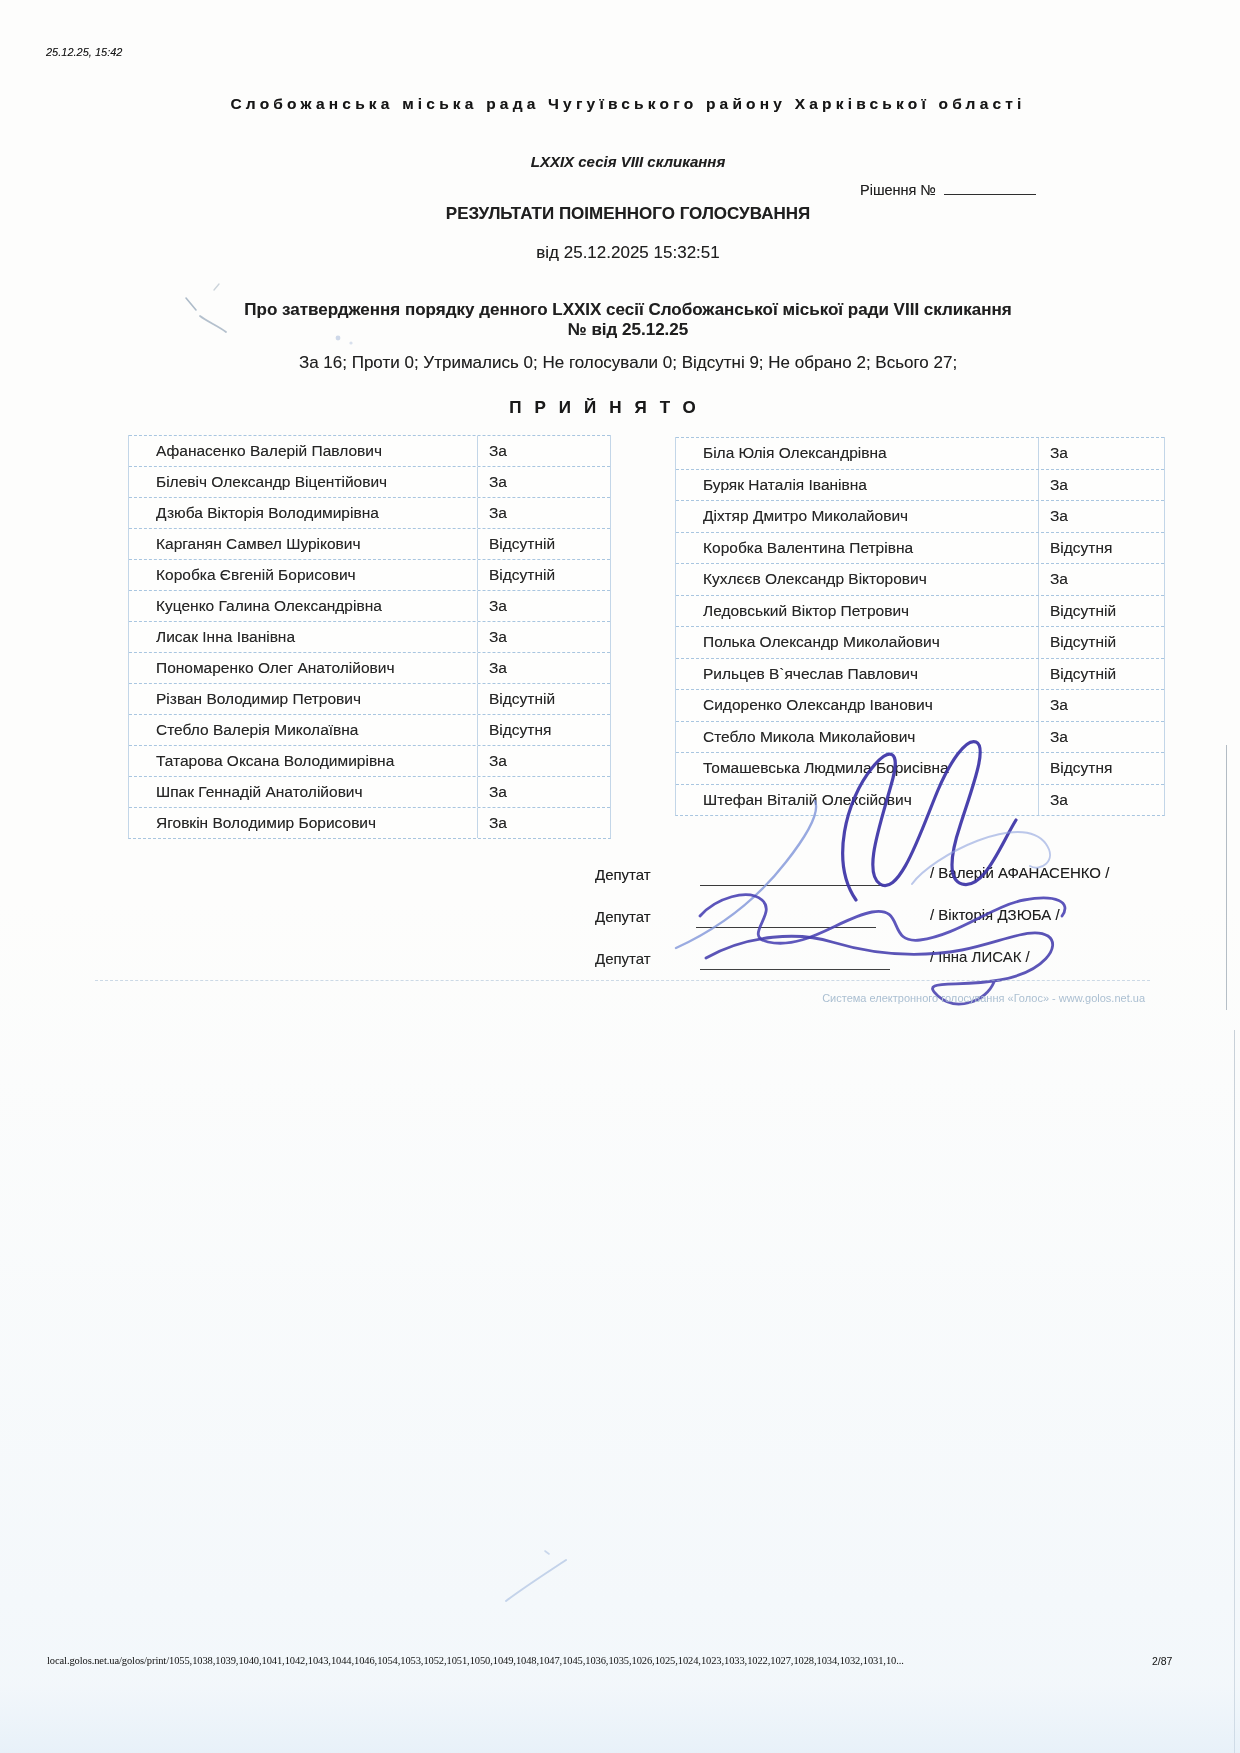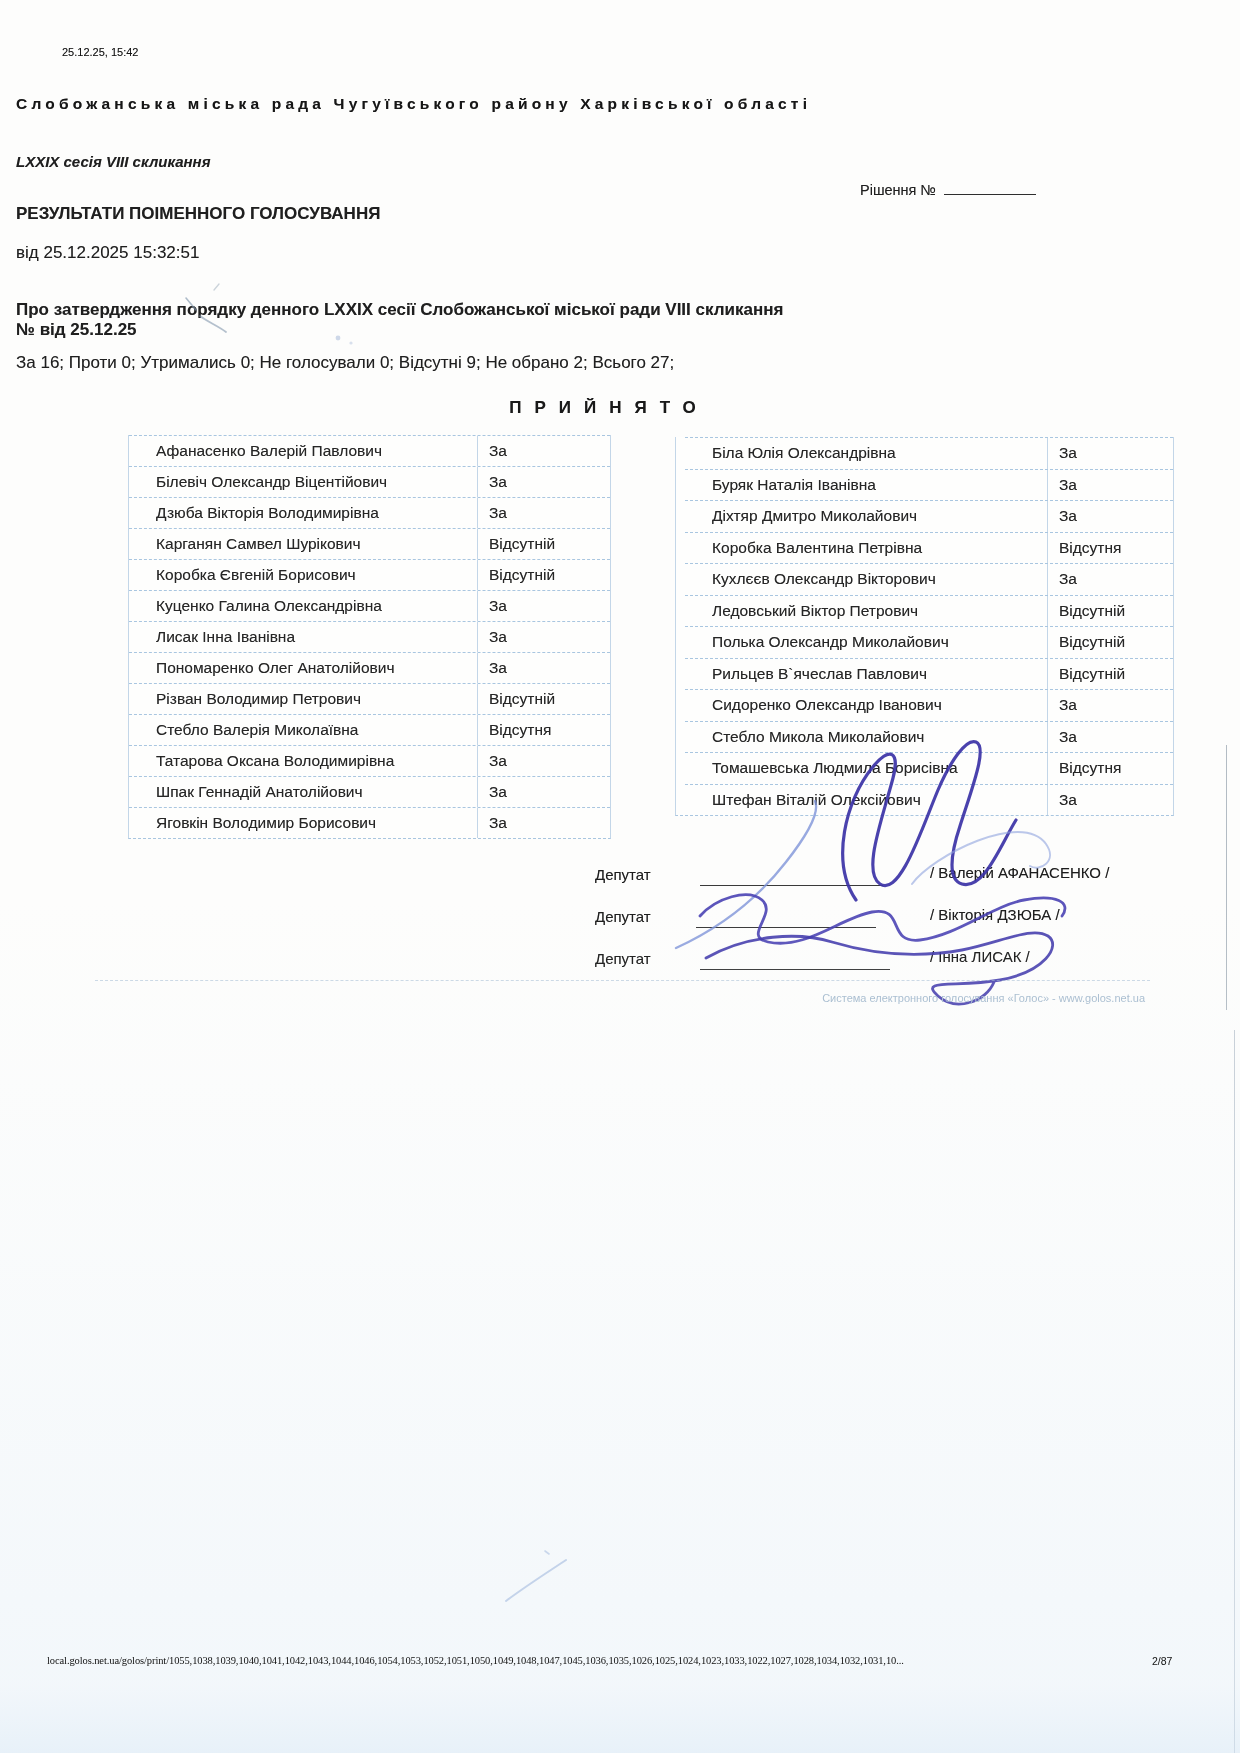--- a/index.html
+++ b/index.html
@@ -6,21 +6,21 @@
   .page{
     position:relative;
     width:1240px;height:1753px;
     margin:0 auto;
     background:#fdfdfc;
     font-family:"Liberation Sans","DejaVu Sans",sans-serif;
     color:#1f1f1f;
     overflow:hidden;
   }
   .abs{position:absolute;}
-  .ctr{left:16px;right:0;}
+  .ctr{left:16px;right:0;text-align:center;}
   .hdr-small{font-size:11px;color:#141414;}
   .title{font-size:15.5px;letter-spacing:4.2px;font-weight:600;color:#161616;}
   .bold{font-weight:bold;}
   .t15{font-size:15px;}
   .t155{font-size:17px;}
   .decision{font-size:14.5px;margin-top:29px;}
   .blankline{display:inline-block;width:92px;border-bottom:1.5px solid #2e2e2e;height:14px;margin-left:8px;vertical-align:baseline;}
   .outcome{font-size:17px;font-weight:bold;letter-spacing:13px;color:#191919;}
   
   .vtable{
@@ -49,21 +49,21 @@
   .vline2{width:1px;background:#b8c2cc;opacity:.8;}
   .tint{pointer-events:none;left:0;right:0;}
   svg.overlay{position:absolute;left:0;top:0;pointer-events:none;}
   .soft{text-shadow:0 0 .4px rgba(0,0,0,.35);}
 </style>
 </head>
 <body>
 
 <div class="page">
 
-  <div class="abs hdr-small soft" style="left:62px;top:46px;">25.12.25, 15:42</div>
+  <div class="abs hdr-small soft" style="left:46px;top:46px;font-style:italic;">25.12.25, 15:42</div>
 
   <div class="abs ctr title soft" style="top:95px;">Слобожанська міська рада Чугуївського району Харківської області</div>
   <div class="abs ctr bold t15 soft" style="top:153px;font-style:italic;">LXXIX сесія VIII скликання</div>
 
   <div class="abs" style="left:860px;top:180px;">
     <span class="decision soft">Рішення №</span><span class="blankline"></span>
   </div>
 
   <div class="abs ctr bold t155 soft" style="top:204px;">РЕЗУЛЬТАТИ ПОІМЕННОГО ГОЛОСУВАННЯ</div>
   <div class="abs ctr t155 soft" style="top:243px;">від 25.12.2025 15:32:51</div>
@@ -122,21 +122,21 @@
       </div>
       <div class="vrow">
         <div class="cell name soft">Шпак Геннадій Анатолійович</div>
         <div class="cell vote soft">За</div>
       </div>
       <div class="vrow">
         <div class="cell name soft">Яговкін Володимир Борисович</div>
         <div class="cell vote soft">За</div>
       </div>
     </div>
-  <div class="abs vtable tbl-right" style="left:675px;top:437px;width:488px;padding-left:9px;">
+  <div class="abs vtable tbl-right" style="left:675px;top:437px;width:488px;">
       <div class="vrow">
         <div class="cell name soft">Біла Юлія Олександрівна</div>
         <div class="cell vote soft">За</div>
       </div>
       <div class="vrow">
         <div class="cell name soft">Буряк Наталія Іванівна</div>
         <div class="cell vote soft">За</div>
       </div>
       <div class="vrow">
         <div class="cell name soft">Діхтяр Дмитро Миколайович</div>

